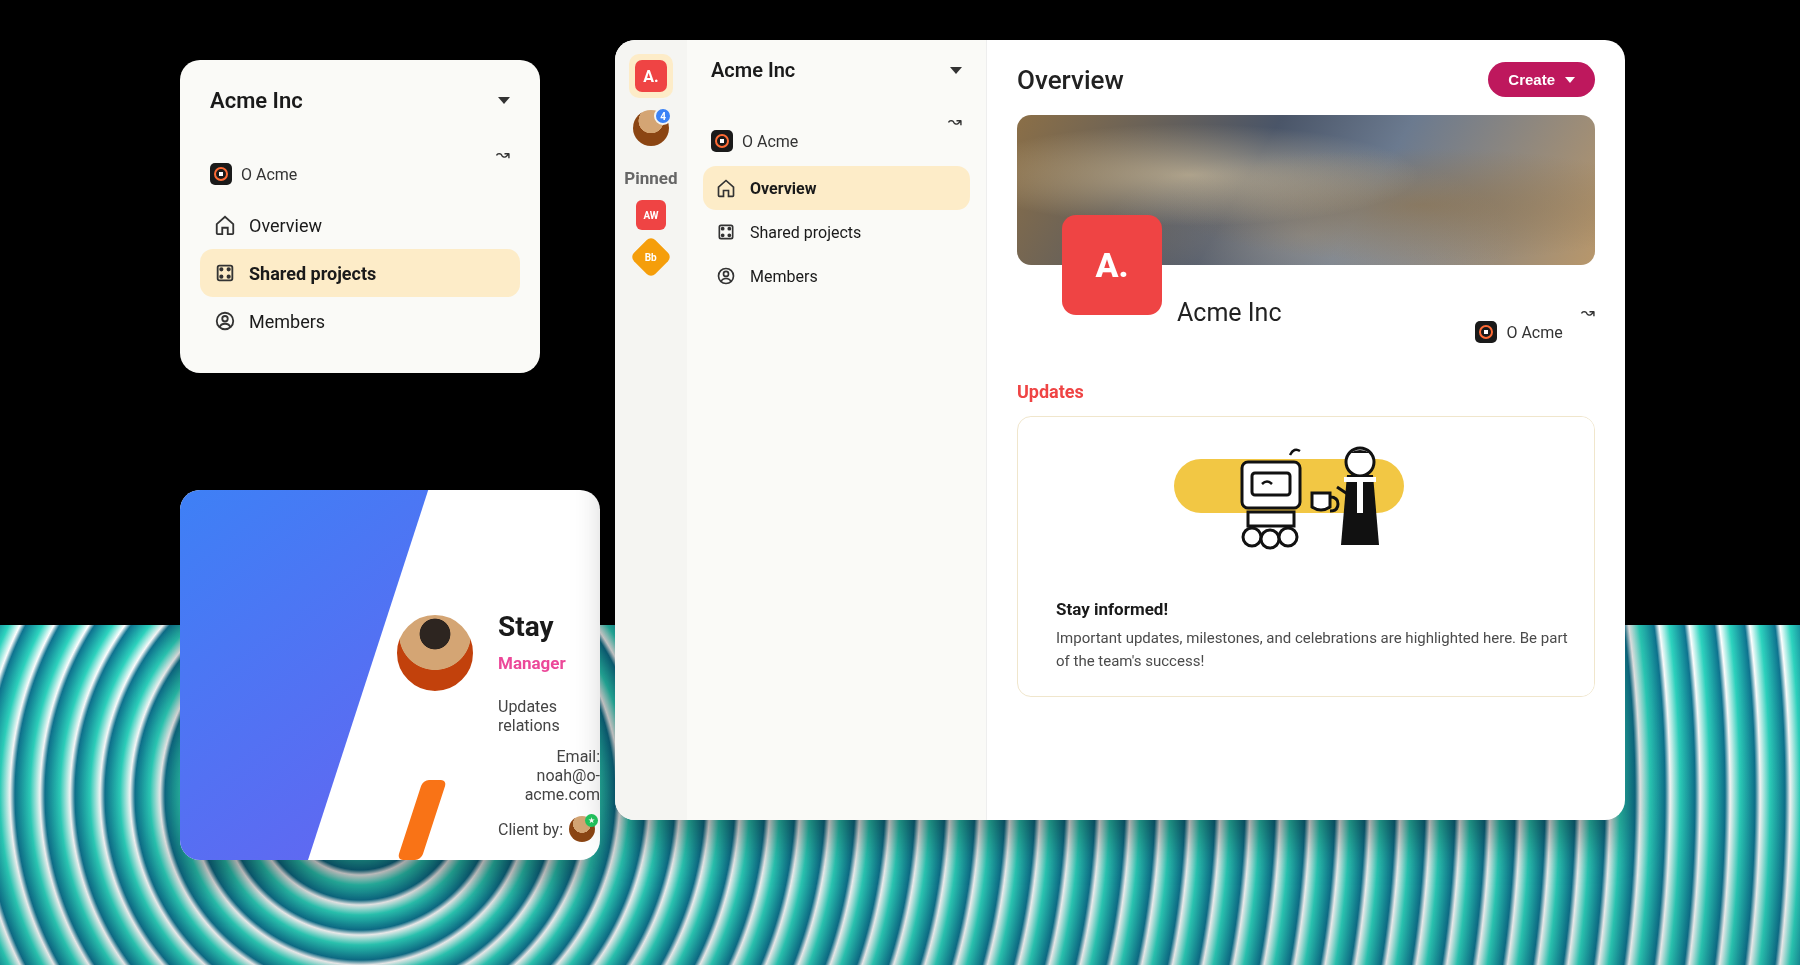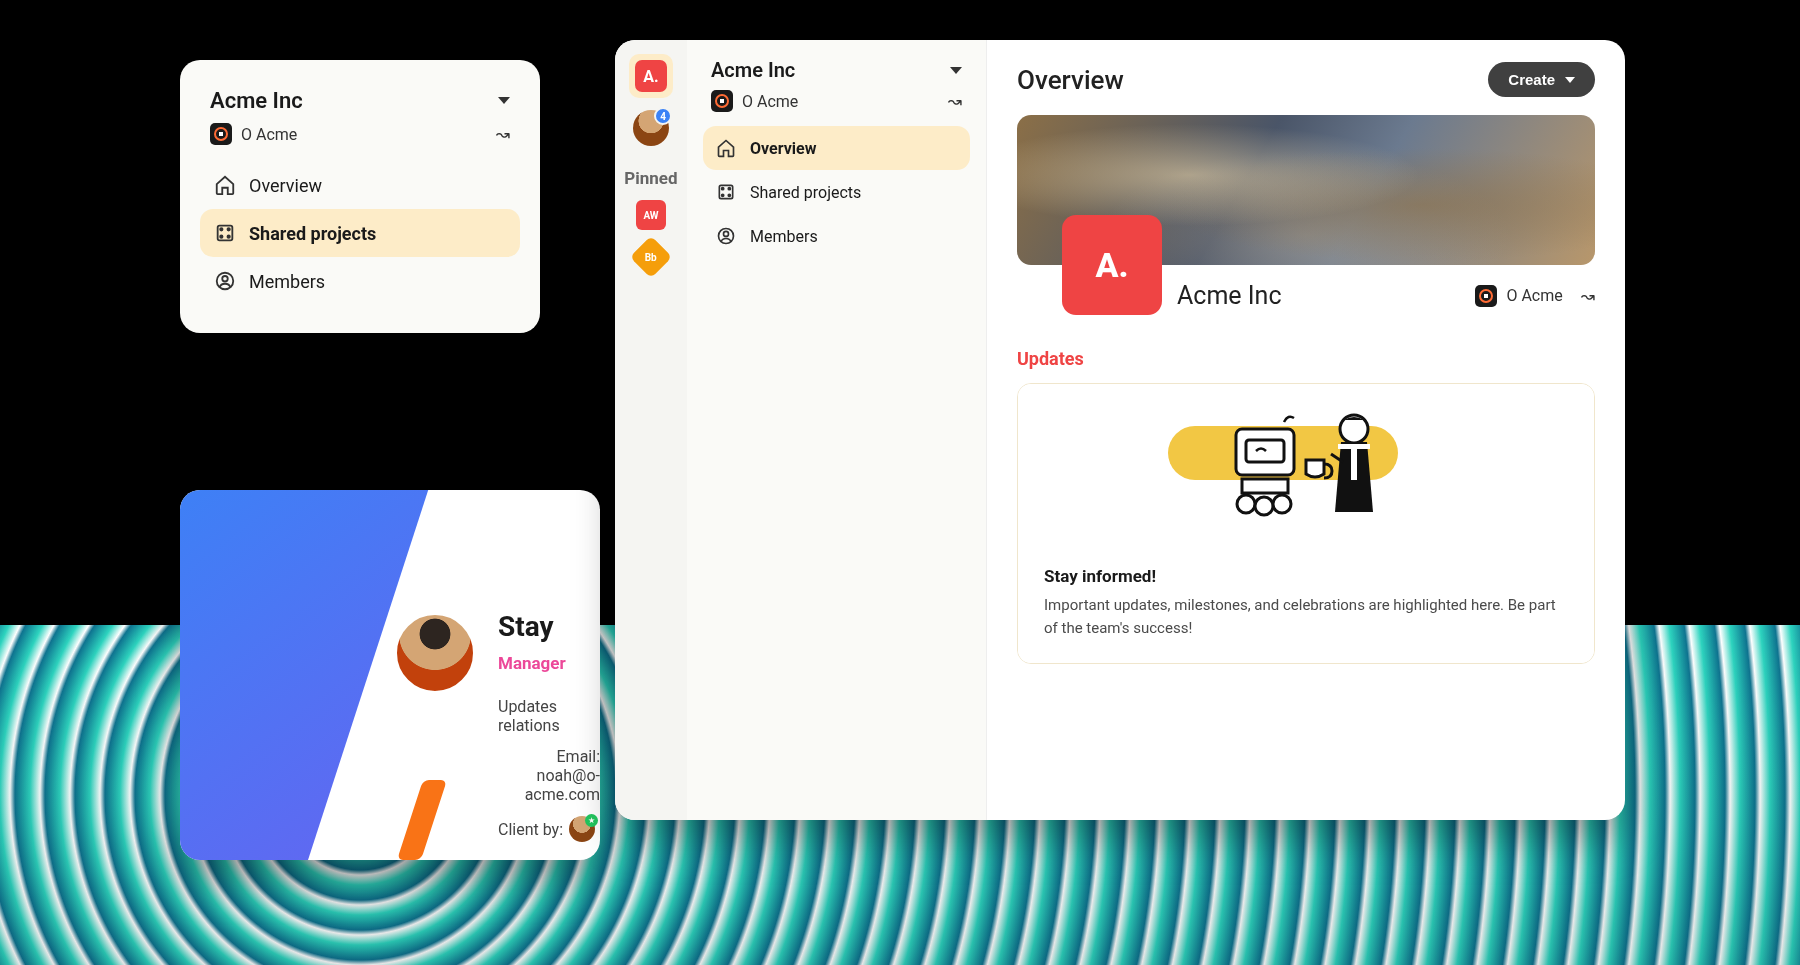--- a/index.html
+++ b/index.html
@@ -7,21 +7,21 @@
 
 
 .bg-ocean { position: absolute; left: 0; right: 0; bottom: 0; height: 340px; background: linear-gradient(180deg, transparent 0%, rgba(0,0,0,0.1) 100%), repeating-radial-gradient(circle at 20% 50%, #2dd4bf 0, #0e7490 15px, #fff 20px, #2dd4bf 30px), repeating-radial-gradient(circle at 70% 60%, #fff 0, #14b8a6 12px, #0e7490 25px); filter: blur(0.5px); }
 
 
 .card1 { position: absolute; left: 180px; top: 60px; width: 360px; background: #fafaf7; border-radius: 20px; padding: 28px 20px; box-shadow: 0 20px 40px rgba(0,0,0,0.35); }
 .workspace-row { display: flex; align-items: center; justify-content: space-between; padding: 0 10px; }
 .workspace-name { font-size: 22px; font-weight: 600; color: #1a1a1a; }
 .caret-down { width: 0; height: 0; border-left: 6px solid transparent; border-right: 6px solid transparent; border-top: 7px solid #333; }
 .sub-row { display: flex; align-items: center; justify-content: space-between; padding: 10px 10px 16px; }
-.sub-left { display: flex; align-items: center; gap: 9px; }
+.sub-left { display: flex; align-items: center; gap: 9px; margin-top: 40px; }
 .sub-icon { width: 22px; height: 22px; background: #1a1a1a; border-radius: 5px; display: flex; align-items: center; justify-content: center; }
 .sub-icon-ring { width: 14px; height: 14px; border: 2px solid #ff6b35; border-radius: 50%; background: radial-gradient(circle, #fff 30%, transparent 31%); }
 .sub-text { font-size: 16px; color: #333; }
 .route-icon { font-size: 17px; color: #333; }
 .nav-item { display: flex; align-items: center; gap: 13px; padding: 13px 14px; border-radius: 13px; cursor: pointer; }
 .nav-item.active { background: #fdecc8; }
 .nav-item.active .nav-label { font-weight: 700; }
 .nav-icon { width: 22px; height: 22px; display: flex; align-items: center; justify-content: center; color: #333; }
 .nav-label { font-size: 18px; color: #1a1a1a; }
 
@@ -55,29 +55,29 @@
 .sidebar2 { width: 300px; background: #fafaf7; padding: 18px 16px; border-right: 1px solid #eee; }
 .sidebar2 .workspace-row { padding: 0 8px; }
 .sidebar2 .workspace-name { font-size: 20px; }
 .sidebar2 .sub-row { padding: 8px 8px 14px; }
 .sidebar2 .nav-item { padding: 11px 12px; }
 .sidebar2 .nav-label { font-size: 16px; }
 
 .main { flex: 1; padding: 22px 30px; }
 .main-header { display: flex; align-items: center; justify-content: space-between; margin-bottom: 18px; }
 .main-title { font-size: 26px; font-weight: 500; color: #222; }
-.create-btn { background: #404040; color: #fff; border: none; border-radius: 20px; padding: 9px 20px; font-size: 15px; font-weight: 600; display: flex; align-items: center; gap: 10px; cursor: pointer; }
+.create-btn { background: #be185d; color: #fff; border: none; border-radius: 20px; padding: 9px 20px; font-size: 15px; font-weight: 600; display: flex; align-items: center; gap: 10px; cursor: pointer; }
 .create-caret { width: 0; height: 0; border-left: 5px solid transparent; border-right: 5px solid transparent; border-top: 6px solid #fff; }
 .banner { height: 150px; border-radius: 14px; background: linear-gradient(120deg, #8b6f47 0%, #4a5568 40%, #6b7a8f 60%, #b8976b 100%); position: relative; overflow: hidden; }
 .banner::before { content: ''; position: absolute; inset: 0; background: radial-gradient(ellipse at 30% 40%, rgba(255,230,180,0.5), transparent 40%), radial-gradient(ellipse at 70% 60%, rgba(139,111,71,0.6), transparent 45%), radial-gradient(ellipse at 50% 80%, rgba(200,180,150,0.4), transparent 50%); }
 .org-logo { position: absolute; left: 45px; bottom: -50px; width: 100px; height: 100px; background: #ef4444; border-radius: 14px; color: #fff; font-weight: 800; font-size: 34px; display: flex; align-items: center; justify-content: center; }
 .org-row { display: flex; align-items: center; margin-top: 16px; padding-left: 160px; gap: 18px; }
 .org-name { font-size: 25px; font-weight: 400; color: #222; flex: 1; }
 .updates-heading { font-size: 18px; font-weight: 700; color: #ef4444; margin-top: 38px; margin-bottom: 14px; }
-.updates-card { border: 1px solid #f0e6cc; border-radius: 14px; overflow: hidden; }
+.updates-card { border: 1px solid #f0e6cc; border-radius: 14px; overflow: hidden; padding-left: 12px; }
 .updates-illo { height: 160px; background: #fff; display: flex; align-items: center; justify-content: center; position: relative; }
 .illo-blob { position: absolute; width: 230px; height: 54px; background: #f2c744; border-radius: 30px; left: 50%; top: 42px; transform: translateX(-60%); }
 .illo-svg { position: relative; z-index: 1; }
 .updates-body { padding: 22px 26px; background: #fff; }
 .updates-title { font-size: 17px; font-weight: 700; color: #1a1a1a; margin-bottom: 8px; }
 .updates-text { font-size: 15px; color: #4b4b4b; line-height: 1.55; }
 
 svg { display: block; }
 </style>
 </head>

